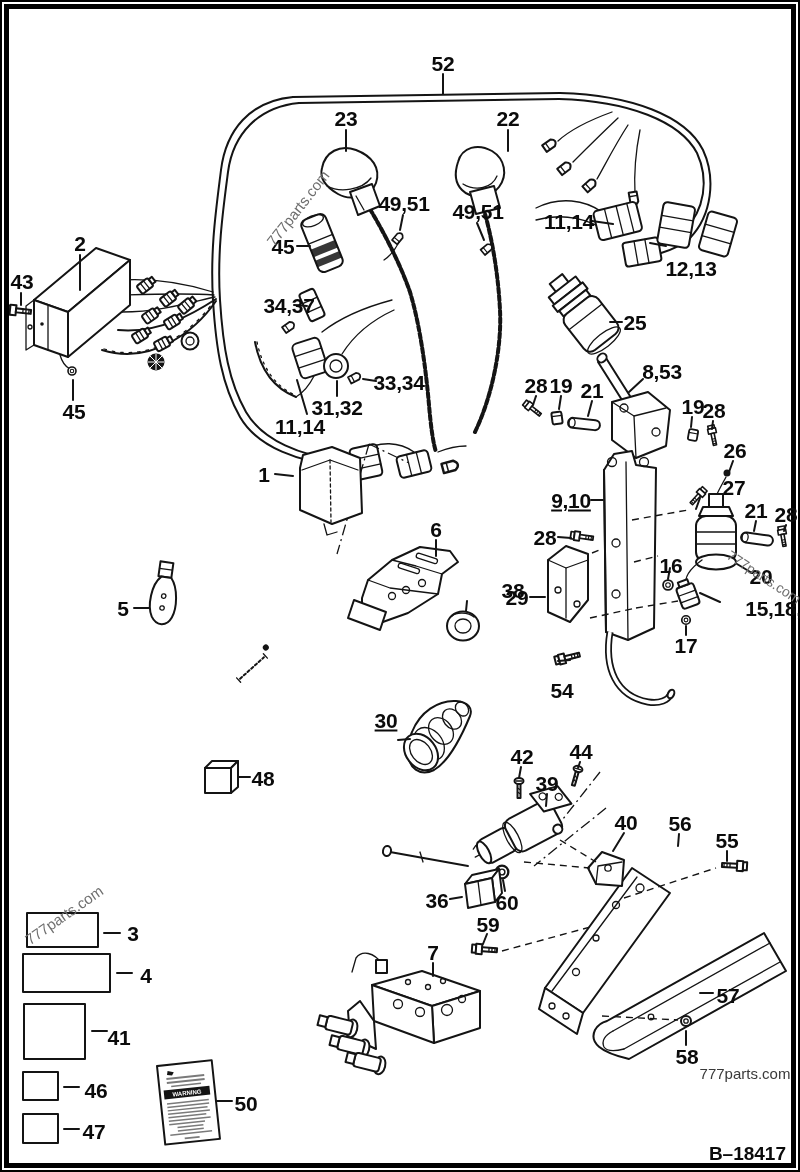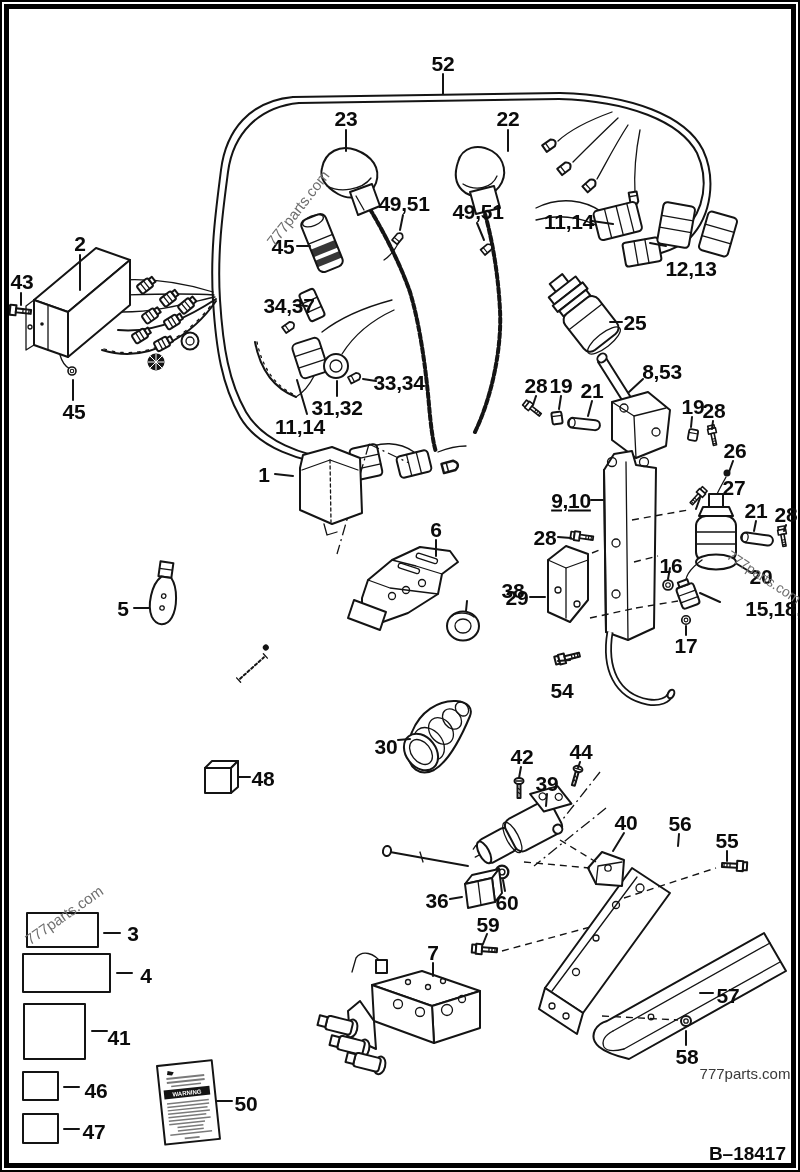--- a/index.html
+++ b/index.html
@@ -609,21 +609,21 @@
     <span class="callout" style="left: 671px; top: 557px; margin-top: 8px;">16</span>
     <span class="callout" style="left: 761px; top: 576px;">20</span>
     <span class="callout" style="left: 517px; top: 597px;">29</span>
     <span class="callout" style="left: 785px; top: 608px;">15,18,35</span>
     <span class="callout" style="left: 686px; top: 645px;">17</span>
     <span class="callout" style="left: 546px; top: 690px; margin-left: 16px;">54</span>
     <span class="callout" style="left: 264px; top: 474px;">1</span>
     <span class="callout" style="left: 436px; top: 529px;">6</span>
     <span class="callout" style="left: 468px; top: 590px; margin-left: 45px;">38</span>
     <span class="callout" style="left: 123px; top: 608px;">5</span>
-    <span class="callout" style="left: 386px; top: 746px;">30</span>
+    <span class="callout" style="left: 386px; top: 720px; text-decoration: underline;">30</span>
     <span class="callout" style="left: 263px; top: 778px;">48</span>
     <span class="callout" style="left: 522px; top: 756px;">42</span>
     <span class="callout" style="left: 581px; top: 751px;">44</span>
     <span class="callout" style="left: 547px; top: 783px;">39</span>
     <span class="callout" style="left: 626px; top: 822px;">40</span>
     <span class="callout" style="left: 680px; top: 823px;">56</span>
     <span class="callout" style="left: 727px; top: 840px; text-align: right;">55</span>
     <span class="callout" style="left: 437px; top: 900px;">36</span>
     <span class="callout" style="left: 507px; top: 902px;">60</span>
     <span class="callout" style="left: 488px; top: 924px;">59</span>

